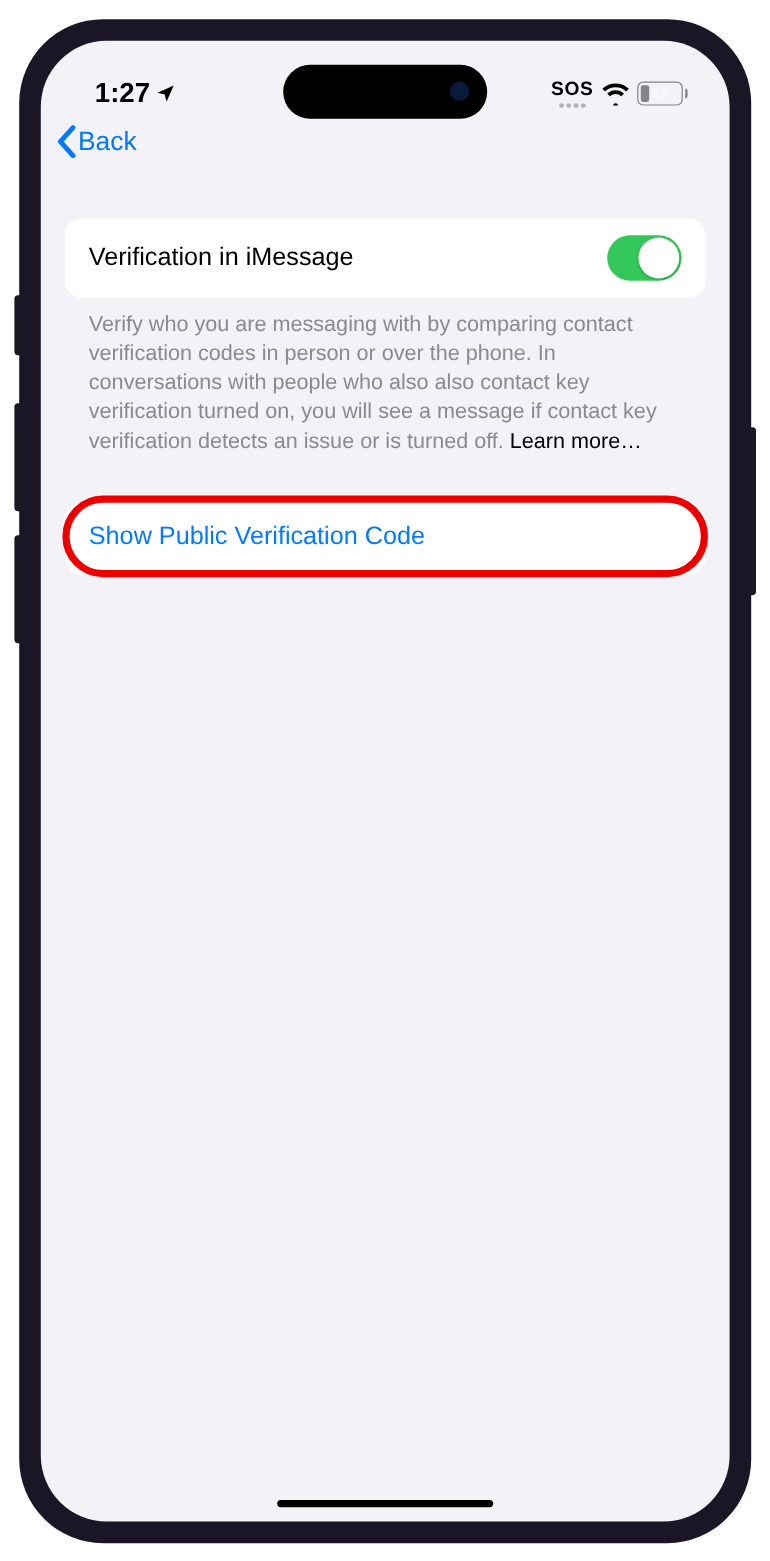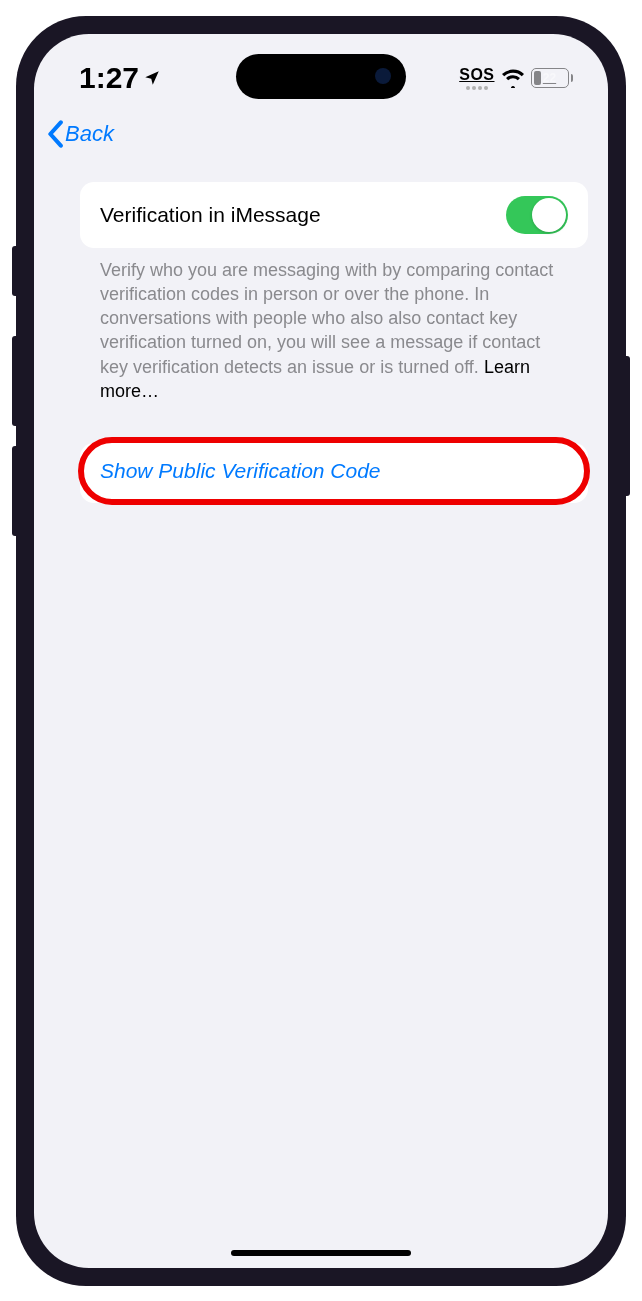--- a/index.html
+++ b/index.html
@@ -57,29 +57,28 @@
       height: 70px;
       display: flex;
       justify-content: space-between;
       align-items: center;
       padding: 18px 35px 0 45px;
     }
     .status-left {
       display: flex;
       align-items: center;
       gap: 4px;
-      font-size: 30px;
+      font-size: 23px;
       font-weight: 600;
     }
     .location-icon { display: inline-flex; }
     .status-right {
       display: flex;
       align-items: center;
       gap: 6px;
-      text-decoration: underline;
     }
     .sos-container { display:flex; flex-direction:column; align-items:center; gap:2px;}
     .sos-text { font-size: 16px; font-weight: 700; letter-spacing: 0.5px; }
     .sos-dots { display:flex; gap:2px; }
     .sos-dots span { width:4px; height:4px; border-radius:50%; background:#b0b0b0; display:block; }
     .wifi { display:inline-flex; }
     .battery {
       display: flex;
       align-items: center;
       gap: 2px;
@@ -115,24 +114,23 @@
     .battery-tip {
       width: 2.5px;
       height: 8px;
       background: #000;
       opacity: 0.45;
       border-radius: 0 2px 2px 0;
     }
     .nav-bar {
       height: 60px;
       display: flex;
-      align-items: center;
+      align-items: flex-start;
       position: relative;
       padding: 0 12px;
-      font-style: italic;
     }
     .back-btn {
       display: flex;
       align-items: center;
       color: #007aff;
       font-size: 22px;
       gap: 0;
     }
     .chevron-left {
       display:inline-flex;
@@ -140,21 +138,20 @@
     }
     .nav-title {
       position: absolute;
       left: 50%;
       transform: translateX(-50%);
       font-size: 22px;
       font-weight: 600;
     }
     .content {
       padding: 18px 20px 0 20px;
-      margin-left: 26px;
     }
     .cell-group {
       background: #fff;
       border-radius: 14px;
     }
     .cell {
       padding: 14px 20px;
       display: flex;
       align-items: center;
       justify-content: space-between;
@@ -187,21 +184,20 @@
       position: absolute;
       top: 2px;
       right: 2px;
       box-shadow: 0 1px 3px rgba(0,0,0,0.2);
     }
     .second-group { margin-top: 40px; position: relative; }
     .show-code-cell {
       background: #fff;
       border-radius: 14px;
       padding: 16px 20px 20px 20px;
-      font-style: italic;
     }
     .show-code-label {
       color: #007aff;
       font-size: 21px;
     }
     .highlight-ring {
       position: absolute;
       top: -6px;
       left: -2px;
       right: -2px;

